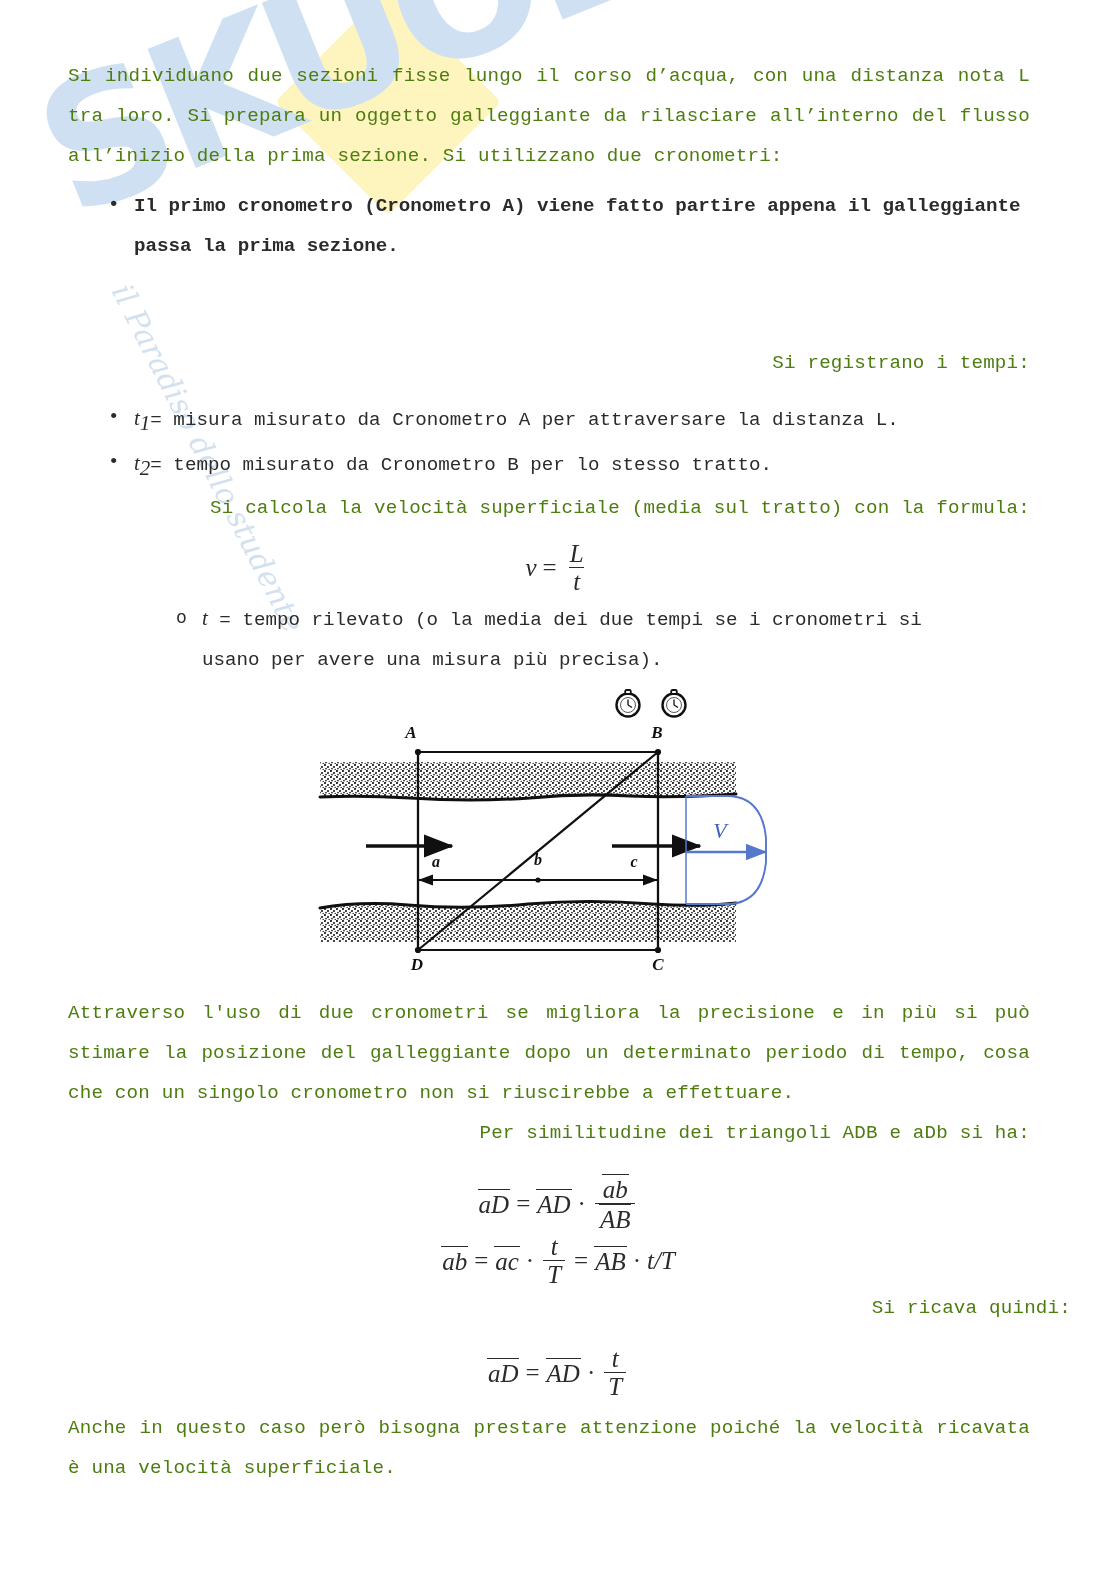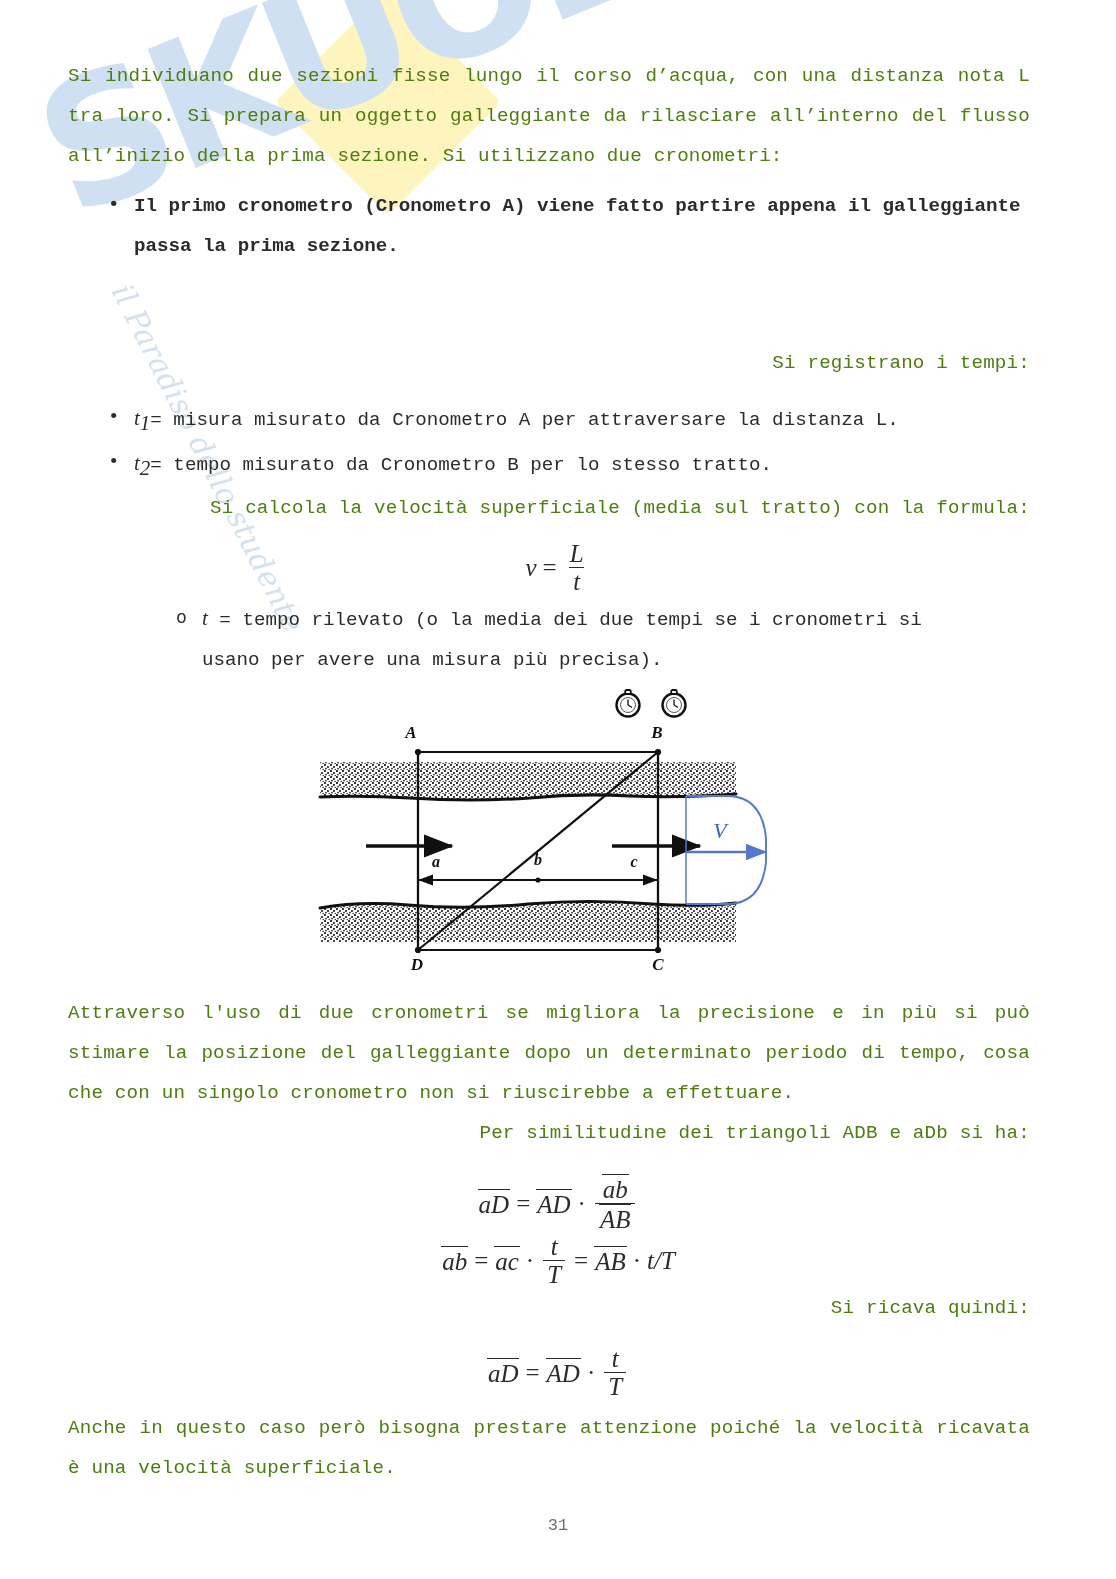--- a/index.html
+++ b/index.html
@@ -255,21 +255,21 @@
           <span class="num">t</span>
           <span class="den">T</span>
         </span>
         <span class="op">=</span>
         <span class="ovl">AB</span>
         <span class="dot">·</span>
         <span>t/T</span>
       </span>
     </div>
 
-    <div class="para nojust" style="top:1288px;">
+    <div class="para nojust" style="top:1288px;margin-left:41px;">
       <span>Si ricava quindi:</span>
     </div>
 
     <div class="math" style="top:1345px;">
       <span class="mrow">
         <span class="ovl">aD</span>
         <span class="op">=</span>
         <span class="ovl">AD</span>
         <span class="dot">·</span>
         <span class="frac">
@@ -369,15 +369,14 @@
       <text x="357" y="52" font-family="Liberation Serif, serif" font-size="17" font-style="italic" font-weight="bold" fill="#101010" text-anchor="middle">B</text>
       <text x="358" y="284" font-family="Liberation Serif, serif" font-size="17" font-style="italic" font-weight="bold" fill="#101010" text-anchor="middle">C</text>
       <text x="117" y="284" font-family="Liberation Serif, serif" font-size="17" font-style="italic" font-weight="bold" fill="#101010" text-anchor="middle">D</text>
       <text x="136" y="181" font-family="Liberation Serif, serif" font-size="16" font-style="italic" font-weight="bold" fill="#101010" text-anchor="middle">a</text>
       <text x="238" y="179" font-family="Liberation Serif, serif" font-size="16" font-style="italic" font-weight="bold" fill="#101010" text-anchor="middle">b</text>
       <text x="334" y="181" font-family="Liberation Serif, serif" font-size="16" font-style="italic" font-weight="bold" fill="#101010" text-anchor="middle">c</text>
       <text x="420" y="152" font-family="Liberation Serif, serif" font-size="22" font-style="italic" fill="#3f5fbf" text-anchor="middle">V</text>
     </svg>
   </div>
 
-  <div class="page-number">31</div>
 
 </div>
 
 </body></html>

